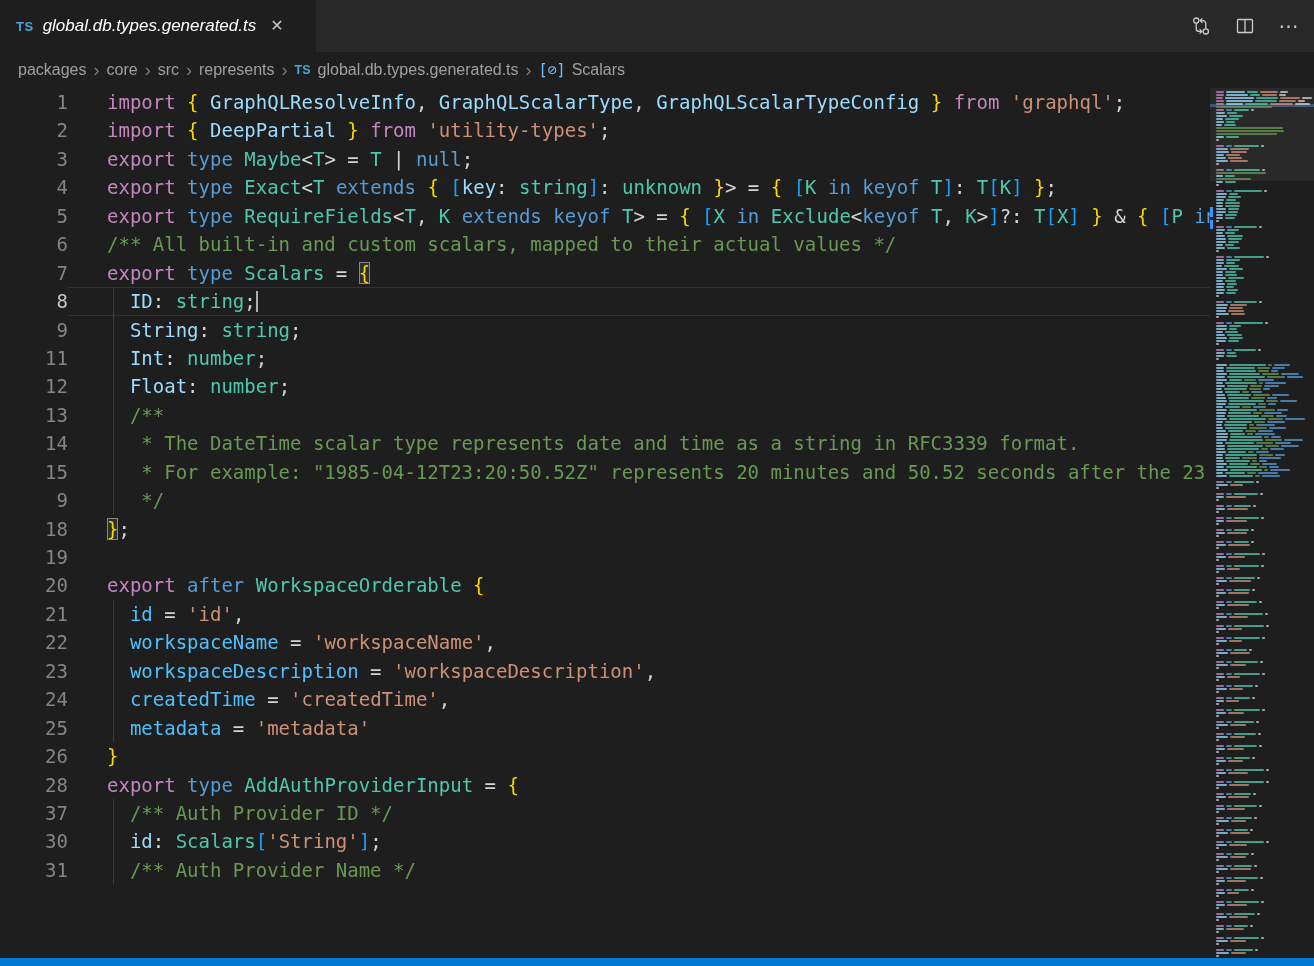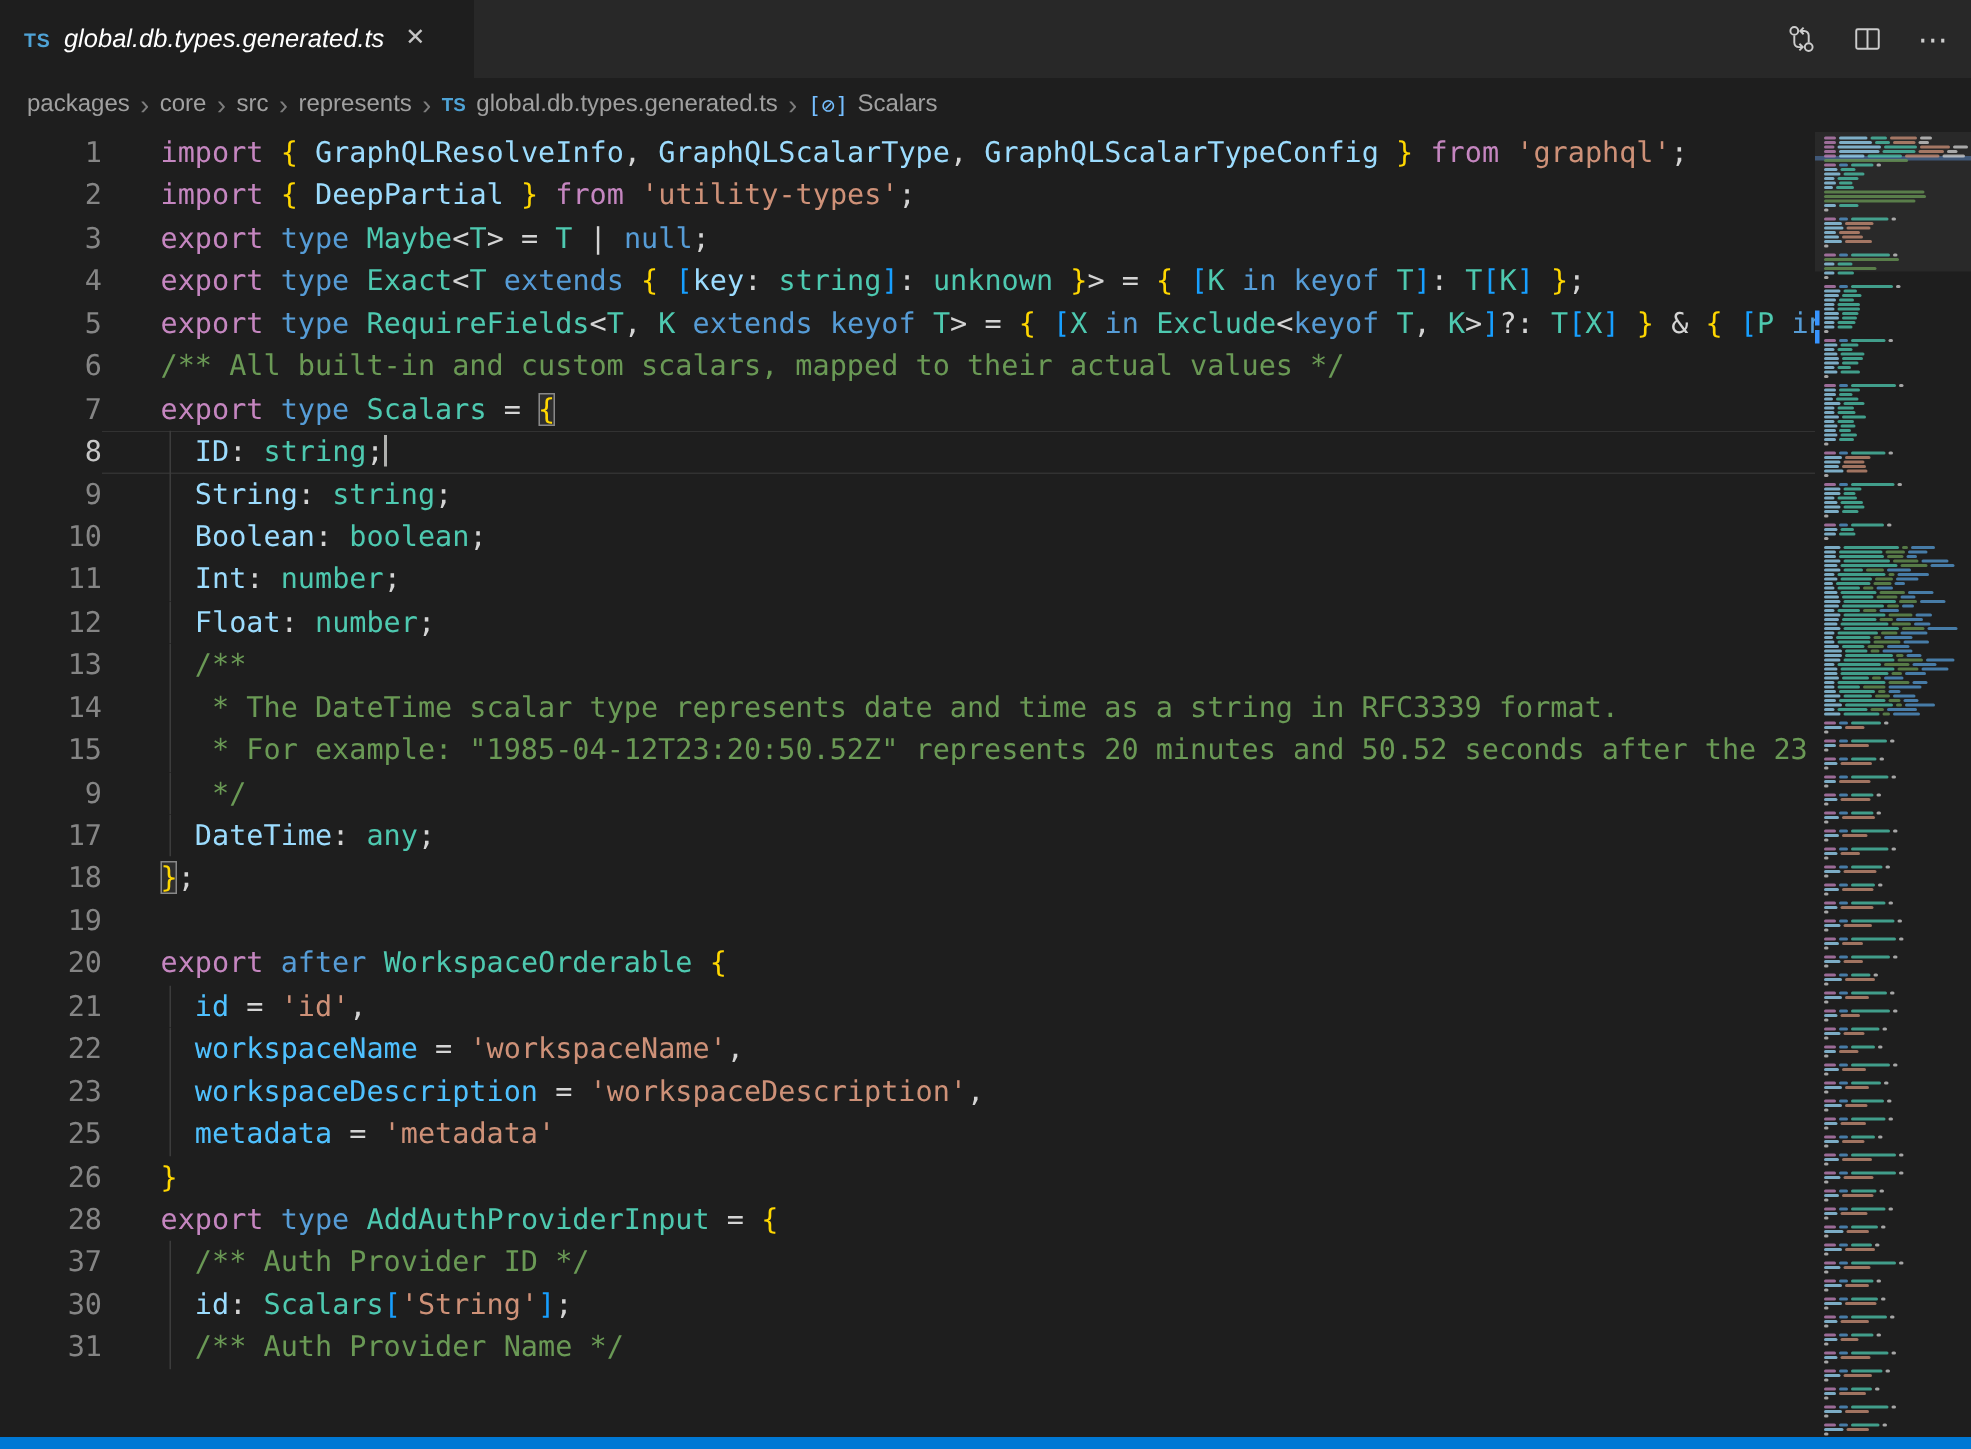--- a/index.html
+++ b/index.html
@@ -124,34 +124,33 @@
   <div class="code-scroll" id="code">
       <div class="line"><div class="ln">1</div><div class="lc"><span class="tk-kw">import</span><span class="tk-pn"> </span><span class="tk-b1">{</span><span class="tk-pn"> </span><span class="tk-vr">GraphQLResolveInfo</span><span class="tk-pn">, </span><span class="tk-vr">GraphQLScalarType</span><span class="tk-pn">, </span><span class="tk-vr">GraphQLScalarTypeConfig</span><span class="tk-pn"> </span><span class="tk-b1">}</span><span class="tk-pn"> </span><span class="tk-kw">from</span><span class="tk-pn"> </span><span class="tk-st">'graphql'</span><span class="tk-pn">;</span></div></div>
       <div class="line"><div class="ln">2</div><div class="lc"><span class="tk-kw">import</span><span class="tk-pn"> </span><span class="tk-b1">{</span><span class="tk-pn"> </span><span class="tk-vr">DeepPartial</span><span class="tk-pn"> </span><span class="tk-b1">}</span><span class="tk-pn"> </span><span class="tk-kw">from</span><span class="tk-pn"> </span><span class="tk-st">'utility-types'</span><span class="tk-pn">;</span></div></div>
       <div class="line"><div class="ln">3</div><div class="lc"><span class="tk-kw">export</span><span class="tk-pn"> </span><span class="tk-kw2">type</span><span class="tk-pn"> </span><span class="tk-ty">Maybe</span><span class="tk-pn">&lt;</span><span class="tk-ty">T</span><span class="tk-pn">&gt; = </span><span class="tk-ty">T</span><span class="tk-pn"> | </span><span class="tk-kw2">null</span><span class="tk-pn">;</span></div></div>
       <div class="line"><div class="ln">4</div><div class="lc"><span class="tk-kw">export</span><span class="tk-pn"> </span><span class="tk-kw2">type</span><span class="tk-pn"> </span><span class="tk-ty">Exact</span><span class="tk-pn">&lt;</span><span class="tk-ty">T</span><span class="tk-pn"> </span><span class="tk-kw2">extends</span><span class="tk-pn"> </span><span class="tk-b1">{</span><span class="tk-pn"> </span><span class="tk-b2">[</span><span class="tk-vr">key</span><span class="tk-pn">: </span><span class="tk-ty">string</span><span class="tk-b2">]</span><span class="tk-pn">: </span><span class="tk-ty">unknown</span><span class="tk-pn"> </span><span class="tk-b1">}</span><span class="tk-pn">&gt; = </span><span class="tk-b1">{</span><span class="tk-pn"> </span><span class="tk-b2">[</span><span class="tk-ty">K</span><span class="tk-pn"> </span><span class="tk-kw2">in</span><span class="tk-pn"> </span><span class="tk-kw2">keyof</span><span class="tk-pn"> </span><span class="tk-ty">T</span><span class="tk-b2">]</span><span class="tk-pn">: </span><span class="tk-ty">T</span><span class="tk-b2">[</span><span class="tk-ty">K</span><span class="tk-b2">]</span><span class="tk-pn"> </span><span class="tk-b1">}</span><span class="tk-pn">;</span></div></div>
       <div class="line"><div class="ln">5</div><div class="lc"><span class="tk-kw">export</span><span class="tk-pn"> </span><span class="tk-kw2">type</span><span class="tk-pn"> </span><span class="tk-ty">RequireFields</span><span class="tk-pn">&lt;</span><span class="tk-ty">T</span><span class="tk-pn">, </span><span class="tk-ty">K</span><span class="tk-pn"> </span><span class="tk-kw2">extends</span><span class="tk-pn"> </span><span class="tk-kw2">keyof</span><span class="tk-pn"> </span><span class="tk-ty">T</span><span class="tk-pn">&gt; = </span><span class="tk-b1">{</span><span class="tk-pn"> </span><span class="tk-b2">[</span><span class="tk-ty">X</span><span class="tk-pn"> </span><span class="tk-kw2">in</span><span class="tk-pn"> </span><span class="tk-ty">Exclude</span><span class="tk-pn">&lt;</span><span class="tk-kw2">keyof</span><span class="tk-pn"> </span><span class="tk-ty">T</span><span class="tk-pn">, </span><span class="tk-ty">K</span><span class="tk-pn">&gt;</span><span class="tk-b2">]</span><span class="tk-pn">?: </span><span class="tk-ty">T</span><span class="tk-b2">[</span><span class="tk-ty">X</span><span class="tk-b2">]</span><span class="tk-pn"> </span><span class="tk-b1">}</span><span class="tk-pn"> &amp; </span><span class="tk-b1">{</span><span class="tk-pn"> </span><span class="tk-b2">[</span><span class="tk-ty">P</span><span class="tk-pn"> </span><span class="tk-kw2">in</span></div></div>
       <div class="line"><div class="ln">6</div><div class="lc"><span class="tk-cm">/** All built-in and custom scalars, mapped to their actual values */</span></div></div>
       <div class="line"><div class="ln">7</div><div class="lc"><span class="tk-kw">export</span><span class="tk-pn"> </span><span class="tk-kw2">type</span><span class="tk-pn"> </span><span class="tk-ty">Scalars</span><span class="tk-pn"> = </span><span class="tk-b1m">{</span></div></div>
       <div class="line cur"><div class="ln">8</div><div class="lc g"><span class="tk-pn">  </span><span class="tk-vr">ID</span><span class="tk-pn">: </span><span class="tk-ty">string</span><span class="tk-pn">;</span><span class="cursor"></span></div></div>
       <div class="line"><div class="ln">9</div><div class="lc g"><span class="tk-pn">  </span><span class="tk-vr">String</span><span class="tk-pn">: </span><span class="tk-ty">string</span><span class="tk-pn">;</span></div></div>
-      <div class="line"><div class="ln">10</div><div class="lc g"><span class="tk-pn">  </span><span class="tk-vr">Boolean</span><span class="tk-pn">: </span><span class="tk-ty">boolean</span><span class="tk-pn">;</span></div></div>
       <div class="line"><div class="ln">11</div><div class="lc g"><span class="tk-pn">  </span><span class="tk-vr">Int</span><span class="tk-pn">: </span><span class="tk-ty">number</span><span class="tk-pn">;</span></div></div>
       <div class="line"><div class="ln">12</div><div class="lc g"><span class="tk-pn">  </span><span class="tk-vr">Float</span><span class="tk-pn">: </span><span class="tk-ty">number</span><span class="tk-pn">;</span></div></div>
       <div class="line"><div class="ln">13</div><div class="lc g"><span class="tk-pn">  </span><span class="tk-cm">/**</span></div></div>
       <div class="line"><div class="ln">14</div><div class="lc g"><span class="tk-pn">   </span><span class="tk-cm">* The DateTime scalar type represents date and time as a string in RFC3339 format.</span></div></div>
       <div class="line"><div class="ln">15</div><div class="lc g"><span class="tk-pn">   </span><span class="tk-cm">* For example: "1985-04-12T23:20:50.52Z" represents 20 minutes and 50.52 seconds after the 23</span></div></div>
       <div class="line"><div class="ln">9</div><div class="lc g"><span class="tk-pn">   </span><span class="tk-cm">*/</span></div></div>
-      <div class="line"><div class="ln">17</div><div class="lc g"><span class="tk-pn">  </span><span class="tk-vr">DateTime</span><span class="tk-pn">: </span><span class="tk-ty">any</span><span class="tk-pn">;</span></div></div>
       <div class="line"><div class="ln">18</div><div class="lc"><span class="tk-b1m">}</span><span class="tk-pn">;</span></div></div>
       <div class="line"><div class="ln">19</div><div class="lc"></div></div>
       <div class="line"><div class="ln">20</div><div class="lc"><span class="tk-kw">export</span><span class="tk-pn"> </span><span class="tk-kw2">after</span><span class="tk-pn"> </span><span class="tk-ty">WorkspaceOrderable</span><span class="tk-pn"> </span><span class="tk-b1">{</span></div></div>
       <div class="line"><div class="ln">21</div><div class="lc g"><span class="tk-pn">  </span><span class="tk-en">id</span><span class="tk-pn"> = </span><span class="tk-st">'id'</span><span class="tk-pn">,</span></div></div>
       <div class="line"><div class="ln">22</div><div class="lc g"><span class="tk-pn">  </span><span class="tk-en">workspaceName</span><span class="tk-pn"> = </span><span class="tk-st">'workspaceName'</span><span class="tk-pn">,</span></div></div>
       <div class="line"><div class="ln">23</div><div class="lc g"><span class="tk-pn">  </span><span class="tk-en">workspaceDescription</span><span class="tk-pn"> = </span><span class="tk-st">'workspaceDescription'</span><span class="tk-pn">,</span></div></div>
+      <div class="line"><div class="ln">24</div><div class="lc g"><span class="tk-pn">  </span><span class="tk-en">createdTime</span><span class="tk-pn"> = </span><span class="tk-st">'createdTime'</span><span class="tk-pn">,</span></div></div>
       <div class="line"><div class="ln">25</div><div class="lc g"><span class="tk-pn">  </span><span class="tk-en">metadata</span><span class="tk-pn"> = </span><span class="tk-st">'metadata'</span></div></div>
       <div class="line"><div class="ln">26</div><div class="lc"><span class="tk-b1">}</span></div></div>
       <div class="line"><div class="ln">28</div><div class="lc"><span class="tk-kw">export</span><span class="tk-pn"> </span><span class="tk-kw2">type</span><span class="tk-pn"> </span><span class="tk-ty">AddAuthProviderInput</span><span class="tk-pn"> = </span><span class="tk-b1">{</span></div></div>
       <div class="line"><div class="ln">37</div><div class="lc g"><span class="tk-pn">  </span><span class="tk-cm">/** Auth Provider ID */</span></div></div>
       <div class="line"><div class="ln">30</div><div class="lc g"><span class="tk-pn">  </span><span class="tk-vr">id</span><span class="tk-pn">: </span><span class="tk-ty">Scalars</span><span class="tk-b2">[</span><span class="tk-st">'String'</span><span class="tk-b2">]</span><span class="tk-pn">;</span></div></div>
       <div class="line"><div class="ln">31</div><div class="lc g"><span class="tk-pn">  </span><span class="tk-cm">/** Auth Provider Name */</span></div></div>
     </div>
   <div class="minimap" id="minimap">
     <div class="mm-slider" id="mmSlider" style="height: 93px;"></div>
     <div class="mm-curline" id="mmCur" style="top: 16px;"></div>

